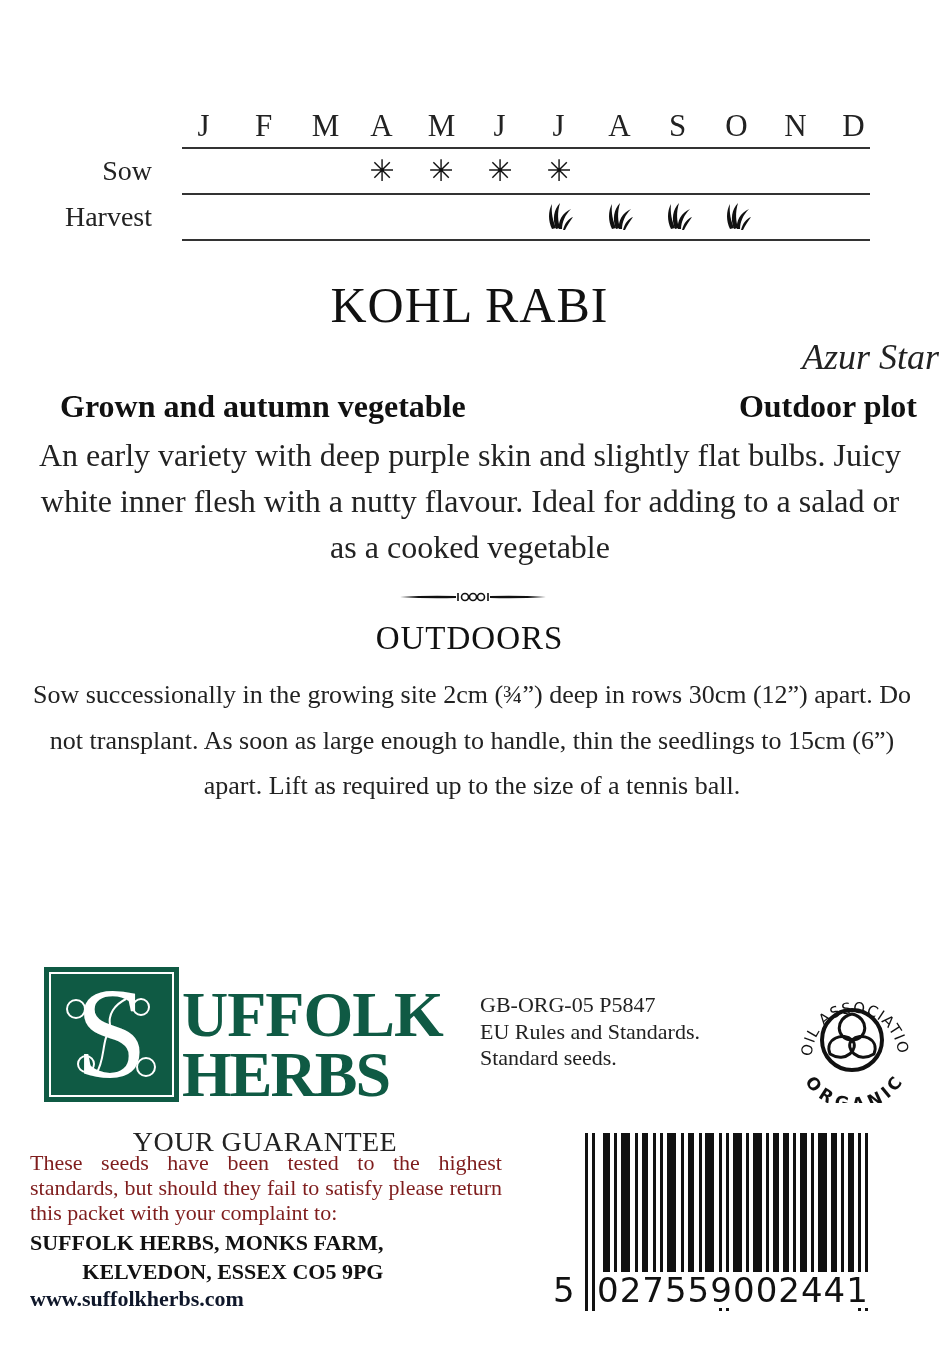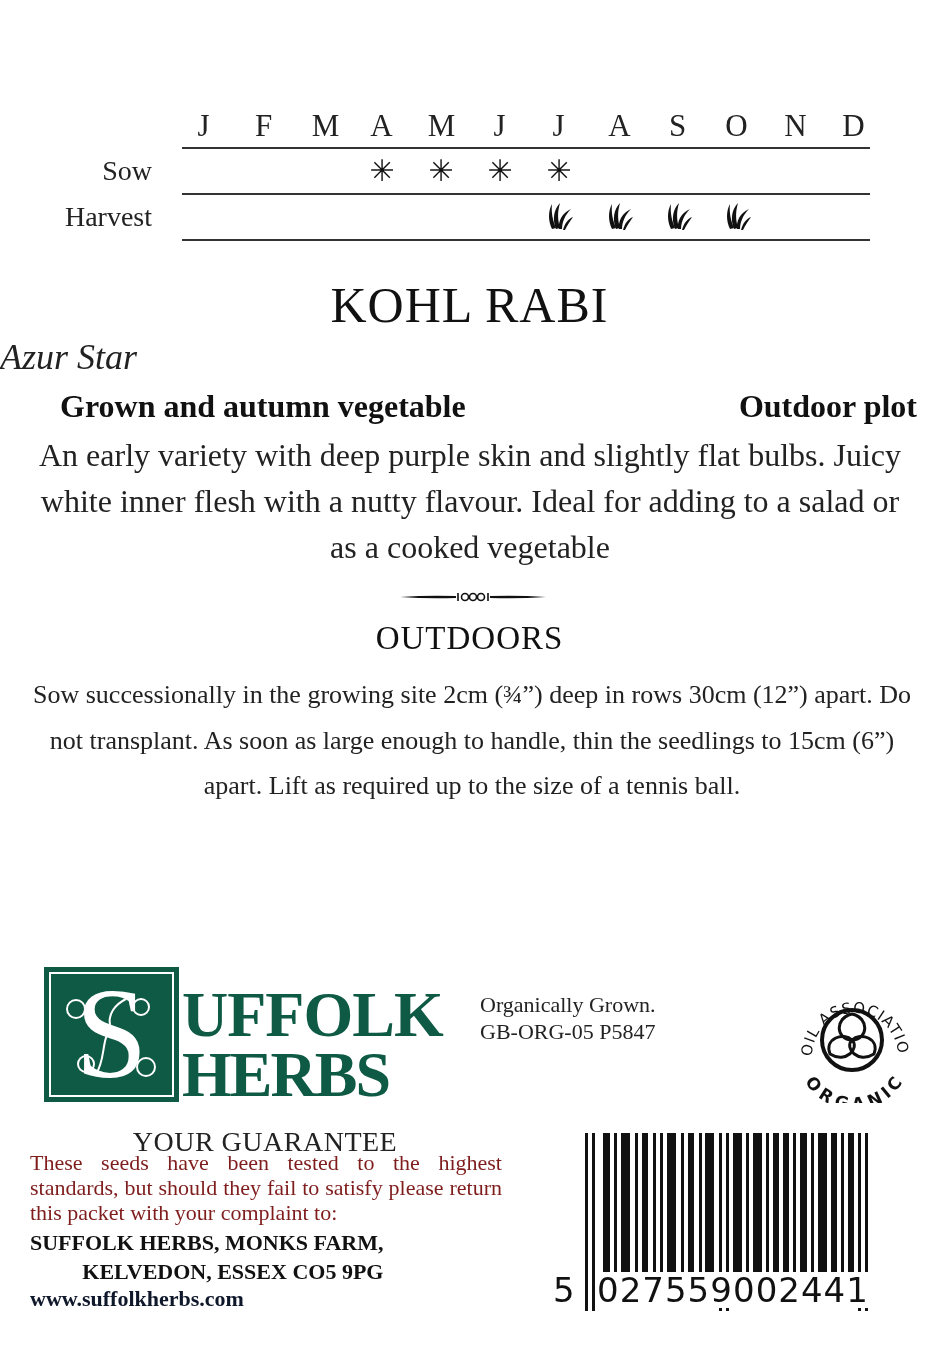--- a/index.html
+++ b/index.html
@@ -12,21 +12,21 @@
   .months { position: absolute; left: 182px; top: 108px; width: 690px; height: 40px; }
   .month { position: absolute; top: 0; width: 40px; text-align: center; font-size: 31px; letter-spacing: 1px; color: #222; }
   .cal-line { position: absolute; left: 182px; width: 688px; height: 2px; background: #333; }
   .row-label { position: absolute; font-size: 28px; color: #222; text-align: right; }
   .mark { position: absolute; width: 30px; text-align: center; }
   .sow-mark { font-size: 30px; line-height: 30px; top: 156px; color: #111; }
   .harvest-mark { top: 201px; }
 
   
   .title { position: absolute; left: 0; width: 939px; top: 276px; text-align: center; font-size: 50px; letter-spacing: 1px; color: #111; }
-  .subtitle { position: absolute; left: 0; width: 939px; top: 336px; text-align: left; font-size: 36px; font-style: italic; color: #222; }
+  .subtitle { position: absolute; left: 0; width: 939px; top: 336px; text-align: right; font-size: 36px; font-style: italic; color: #222; }
 
   .tag-left { position: absolute; left: 60px; top: 388px; font-size: 32px; font-weight: bold; color: #111; }
   .tag-right { position: absolute; right: 22px; top: 388px; font-size: 32px; font-weight: bold; color: #111; }
 
   .desc { position: absolute; left: 30px; width: 880px; top: 432px; text-align: center; font-size: 32px; line-height: 46px; color: #222; }
 
   .divider { position: absolute; left: 398px; top: 590px; width: 150px; height: 14px; }
 
   .section-head { position: absolute; left: 0; width: 939px; top: 620px; text-align: center; font-size: 33px; letter-spacing: 1px; color: #111; }
   .instructions { position: absolute; left: 30px; width: 884px; top: 672px; text-align: center; font-size: 26px; line-height: 45.5px; color: #222; }
@@ -132,22 +132,23 @@
       <circle cx="100" cy="98" r="9" fill="none" stroke="#fff" stroke-width="2"></circle>
       <path d="M65 60 C60 45 70 35 80 30 M65 60 C55 70 60 90 50 105" stroke="#fff" stroke-width="2" fill="none"></path>
     </svg>
     <span style="position:absolute;left:0;top:-6px;width:131px;text-align:center;font-size:130px;line-height:140px;color:#ffffff;font-family:'Liberation Serif',serif;">S</span>
   </div>
   <span class="logo-text" style="left:182px; top:982px; font-size:64px; line-height:66px; letter-spacing:-1px;">UFFOLK</span>
   <span class="logo-text" style="left:182px; top:1042px; font-size:64px; line-height:66px; letter-spacing:-2px;">HERBS</span>
 </div>
 
 <div class="cert">
-  <div>Organically Grown.</div>
   <div>GB-ORG-05 P5847</div>
+  <div>EU Rules and Standards.</div>
+  <div>Standard seeds.</div>
 </div>
 
 <svg class="badge" viewBox="0 0 125 125">
   <defs>
     <path id="arcTop" d="M22 78 A42 42 0 1 1 108 78"></path>
     <path id="arcBot" d="M22 88 A44 44 0 0 0 106 88"></path>
   </defs>
   <circle cx="62" cy="62" r="30" fill="none" stroke="#111" stroke-width="4"></circle>
   <path d="M62 36 C80 40 78 62 62 62 C46 62 44 40 62 36 Z" fill="none" stroke="#111" stroke-width="3"></path>
   <path d="M40 76 C34 60 54 54 62 62 C70 70 56 86 40 76 Z" fill="none" stroke="#111" stroke-width="3"></path>

